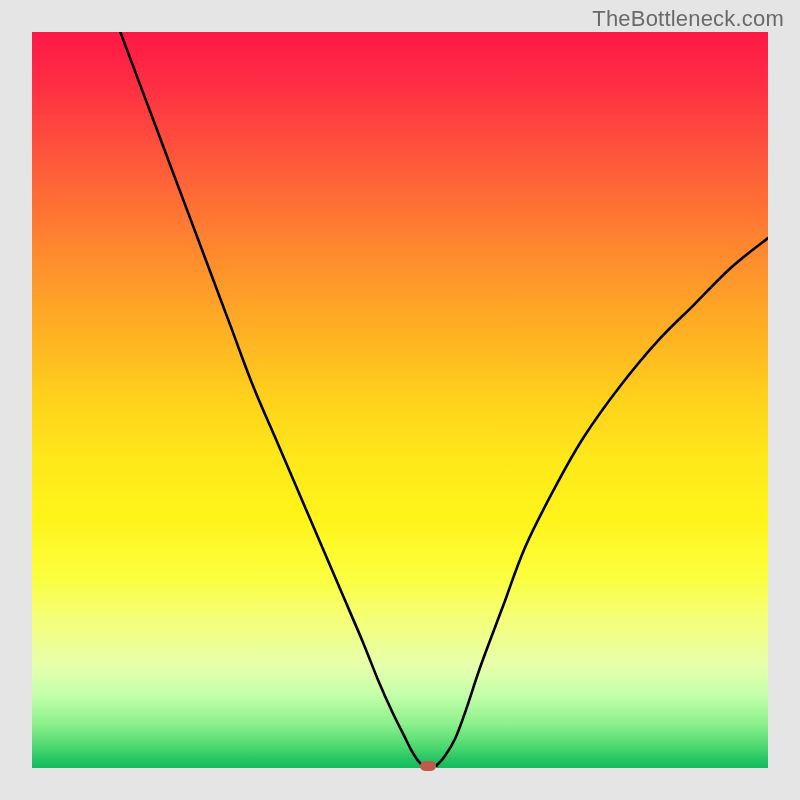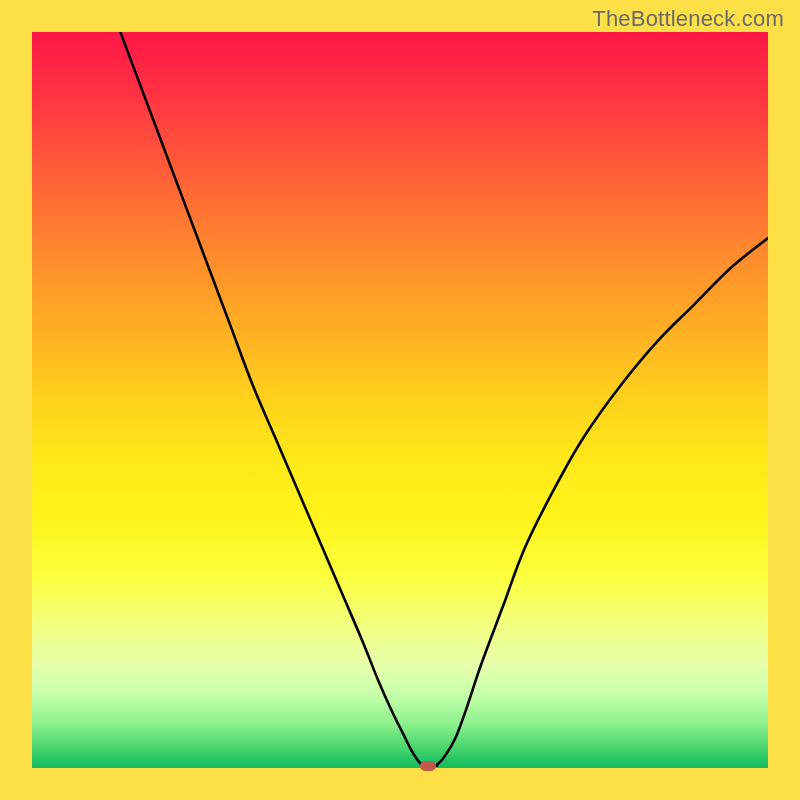--- a/index.html
+++ b/index.html
@@ -10,21 +10,21 @@
     background: #000;
     overflow: hidden;
     font-family: Arial, Helvetica, sans-serif;
   }
   .frame {
     position: absolute;
     top: 0;
     left: 0;
     width: 800px;
     height: 800px;
-    background: #fde047;
+    background: #e5e5e5;
   }
   .plot-area {
     position: absolute;
     top: 32px;
     left: 32px;
     width: 736px;
     height: 736px;
     
     background: linear-gradient(
       to bottom,

